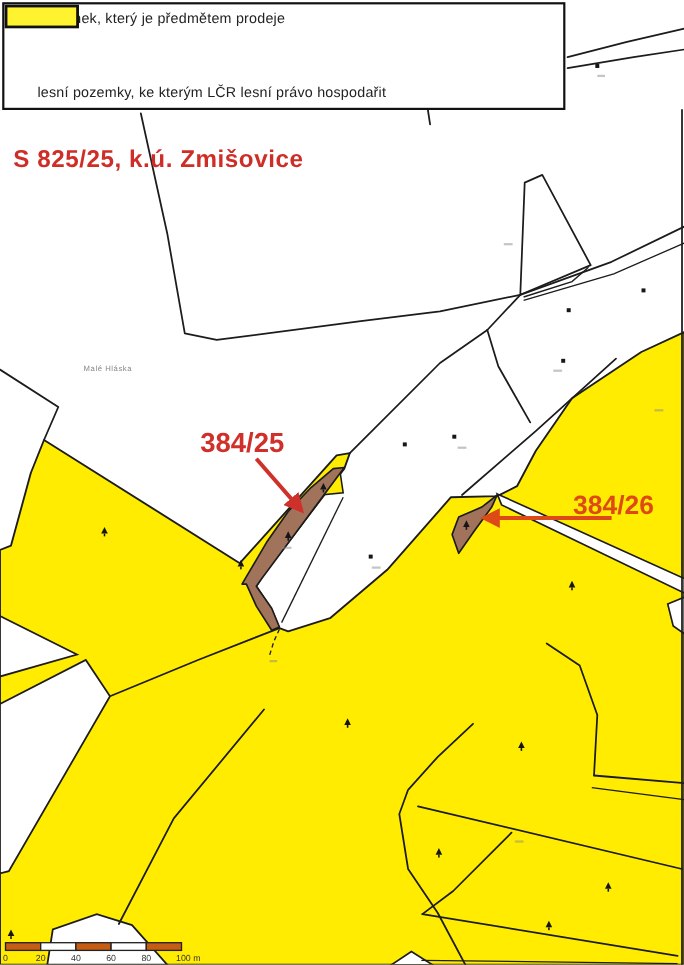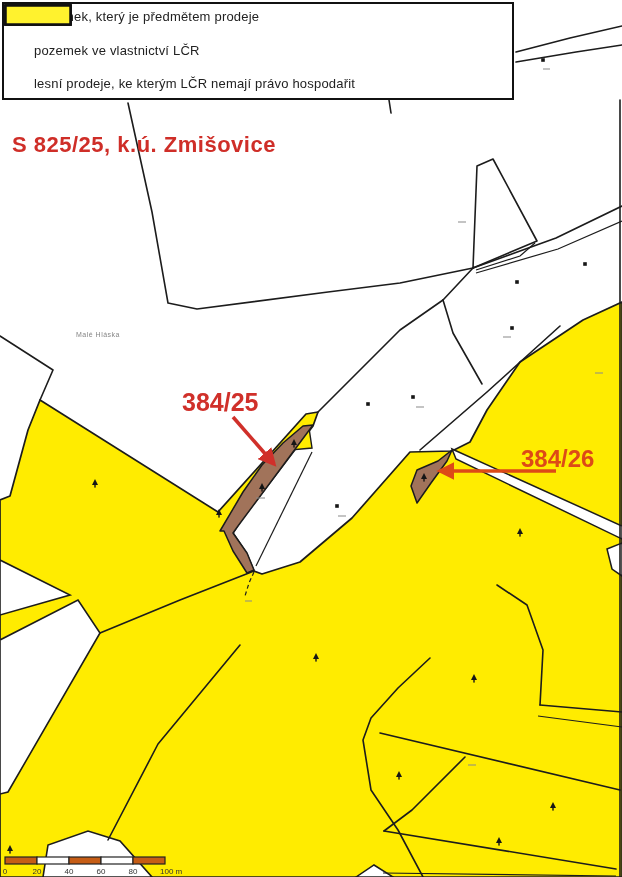--- a/index.html
+++ b/index.html
@@ -161,25 +161,19 @@
 
   <div class="legend">
     <div class="legend-row">
       <svg class="swatch-svg" width="68" height="22">
         <rect x="1.5" y="1.5" width="65" height="19" stroke="#111" stroke-width="2.5" fill="#a6765b"></rect>
       </svg>
       <span class="legend-label">pozemek, který je předmětem prodeje</span>
     </div>
     <div class="legend-row">
       <svg class="swatch-svg" width="68" height="22">
-        <rect x="1.5" y="1.5" width="65" height="19" stroke="#111" stroke-width="2.5" fill="#95da2b"></rect>
-      </svg>
-      <span class="legend-label">pozemek ve vlastnictví LČR</span>
-    </div>
-    <div class="legend-row">
-      <svg class="swatch-svg" width="68" height="22">
         <rect x="1.5" y="1.5" width="65" height="19" stroke="#111" stroke-width="2.5" fill="#fff22e"></rect>
       </svg>
-      <span class="legend-label">lesní prodeje, ke kterým LČR nemají právo hospodařit</span>
+      <span class="legend-label">lesní pozemky, ke kterým LČR lesní právo hospodařit</span>
     </div>
   </div>
 
 </div>
 
 </body></html>

